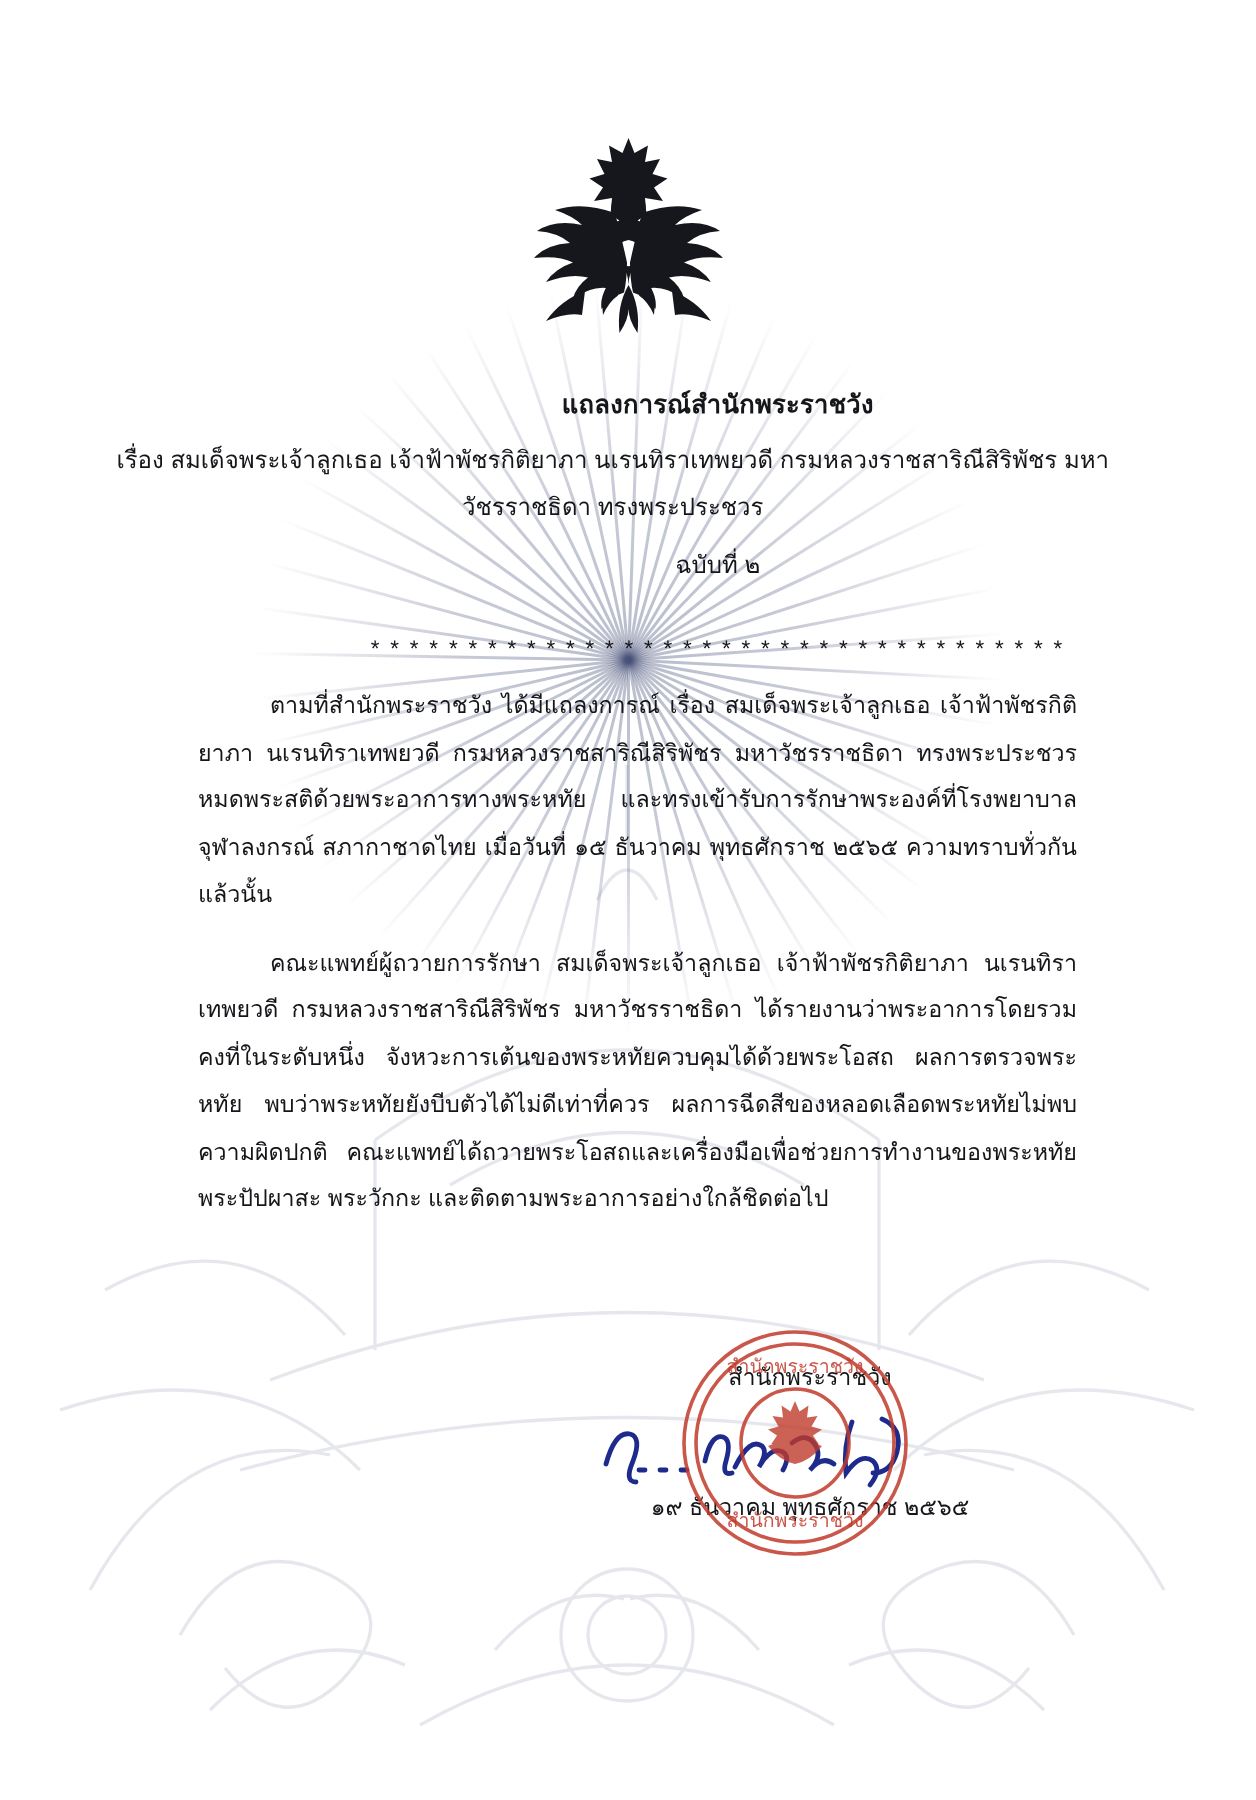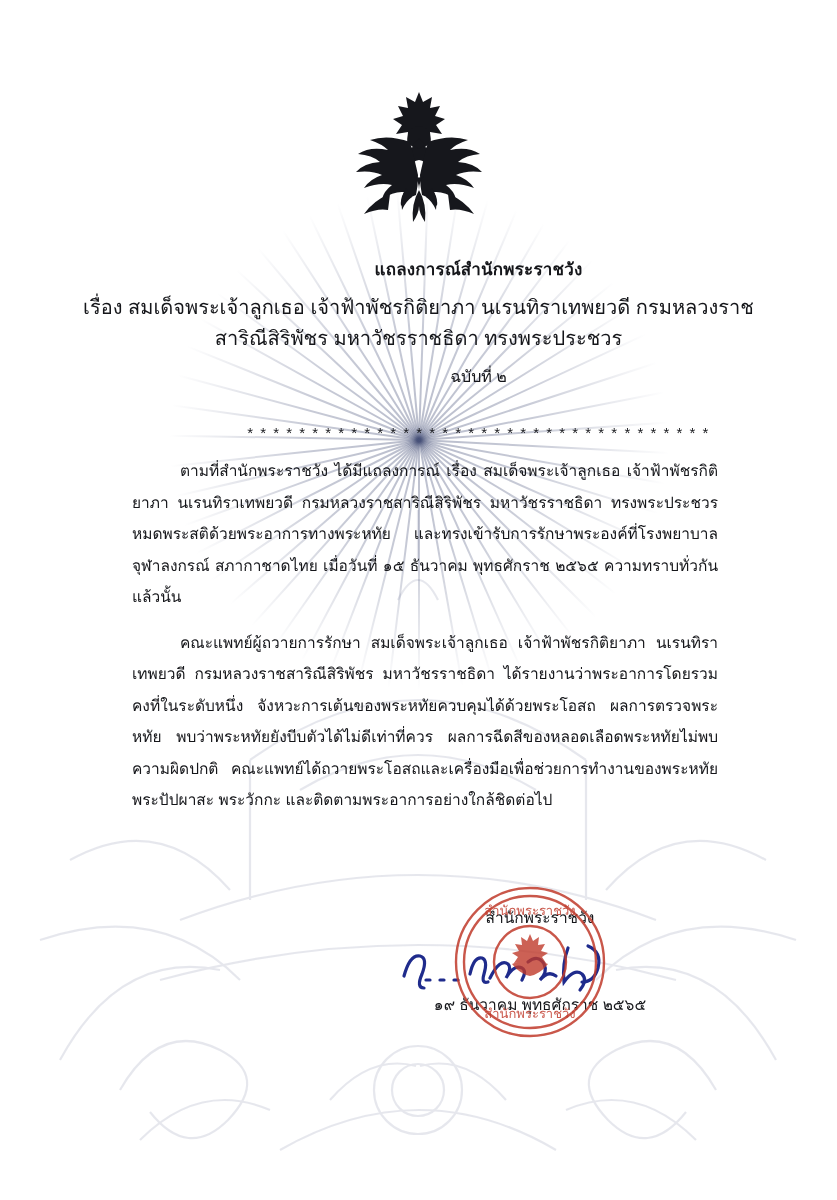--- a/index.html
+++ b/index.html
@@ -69,24 +69,24 @@
     width: 100%;
     text-align: center;
     font-size: 17px;
     font-weight: bold;
     color: #15161a;
     letter-spacing: 0.2px;
   }
   .subject {
     position: absolute;
     top: 292px;
-    left: 78px;
+    left: 68px;
     width: 681px;
     text-align: center;
-    font-size: 20px;
+    font-size: 16px;
     line-height: 31px;
     color: #15161a;
   }
   .issue-no {
     position: absolute;
     top: 364px;
     width: 100%;
     text-align: center;
     font-size: 16px;
     color: #15161a;

